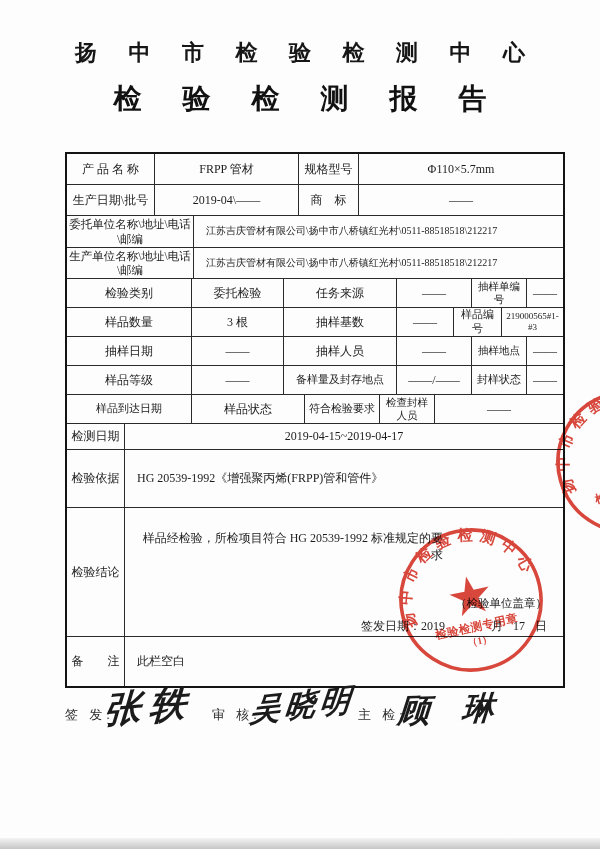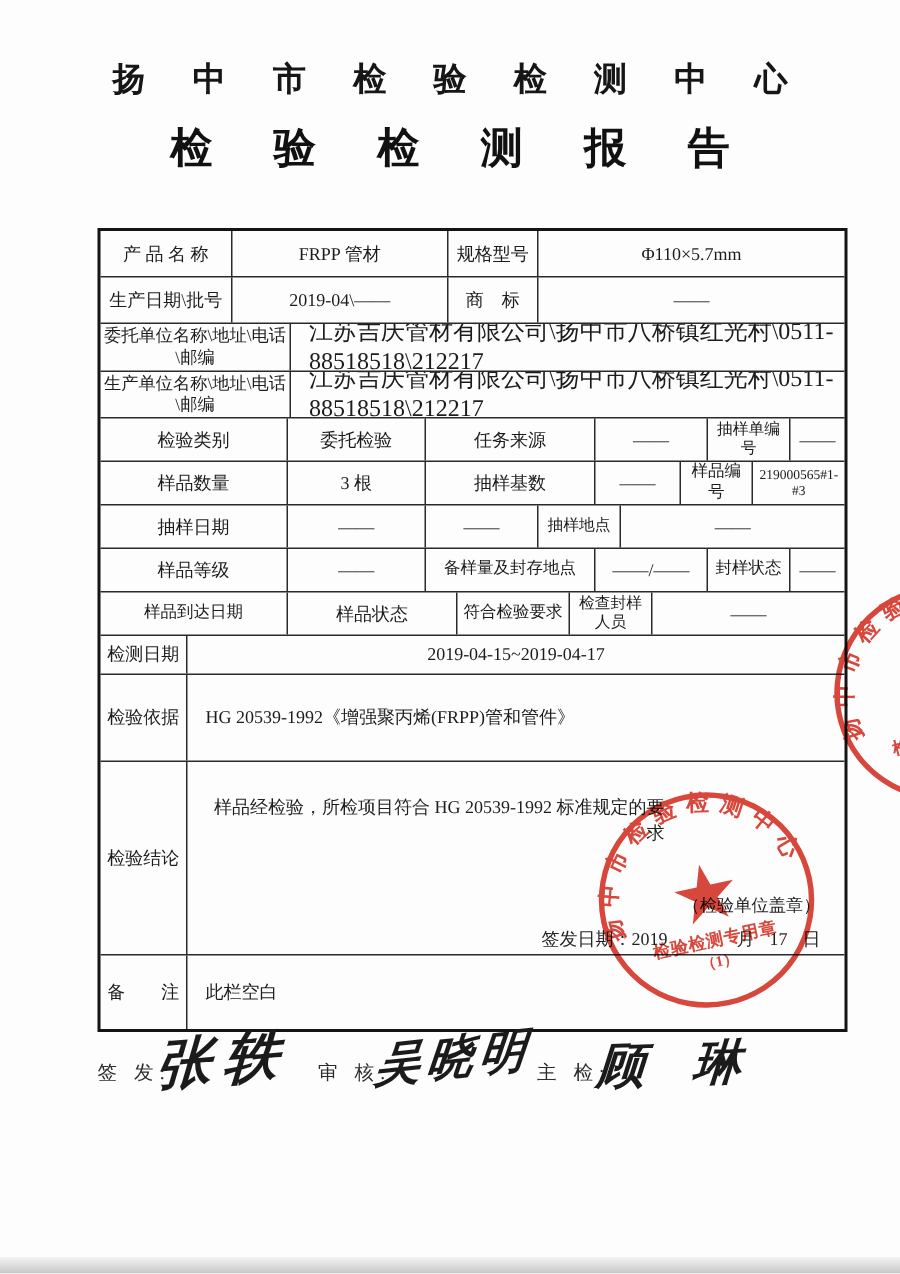--- a/index.html
+++ b/index.html
@@ -47,21 +47,21 @@
   }
   .td.last{border-right:none;}
   .td.left{justify-content:flex-start;text-align:left;padding-left:12px;}
 
   .h31{height:31px}.h32{height:32px}.h29{height:29px}
   .h26{height:26px}.h58{height:58px}.h129{height:129px}.h49{height:49px}
 
   
   .w1a{width:88px}.w1b{width:144px}.w1c{width:60px}.w1d{flex:1}
   
-  .w2a{width:127px;font-size:11.5px}.w2b{flex:1;font-size:16px}
+  .w2a{width:127px;font-size:11.5px}.w2b{flex:1;font-size:10px}
   
   .w3a{width:125px}.w3b{width:92px}.w3c{width:113px}.w3d{width:75px}.w3e{width:55px;font-size:10.5px}.w3f{flex:1}
   
   .w6a{width:125px}.w6b{width:92px}.w6c{width:113px}.w6d{width:57px}.w6e{width:48px;font-size:11px}.w6f{flex:1;font-size:9px}
   
   .w4a{width:58px}.w4b{flex:1}
   .fs11{font-size:11px}
 
   
   .concl-box{position:relative;flex:1;height:100%;border-right:none;}
@@ -143,20 +143,21 @@
       <div class="td w6b">3 根</div>
       <div class="td w6c">抽样基数</div>
       <div class="td w6d">——</div>
       <div class="td w6e">样品编号</div>
       <div class="td w6f last">219000565#1-#3</div>
     </div>
 
     <div class="tr h29">
       <div class="td w3a">抽样日期</div>
       <div class="td w3b">——</div>
+      <div class="td w3c">抽样人员</div>
       <div class="td w3d">——</div>
       <div class="td w3e">抽样地点</div>
       <div class="td w3f last">——</div>
     </div>
 
     <div class="tr h29">
       <div class="td w3a">样品等级</div>
       <div class="td w3b">——</div>
       <div class="td w3c fs11">备样量及封存地点</div>
       <div class="td w3d">——/——</div>

